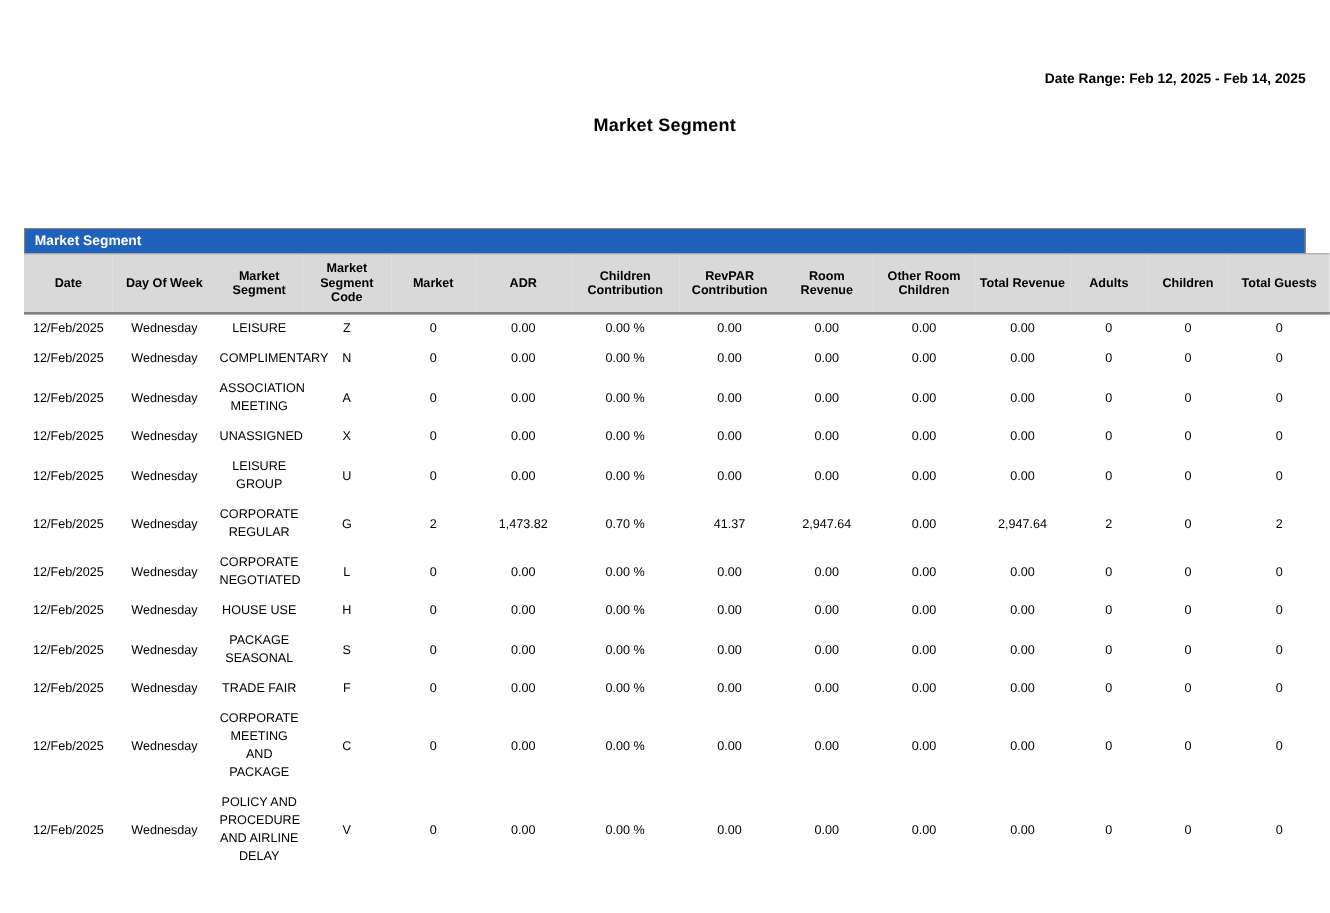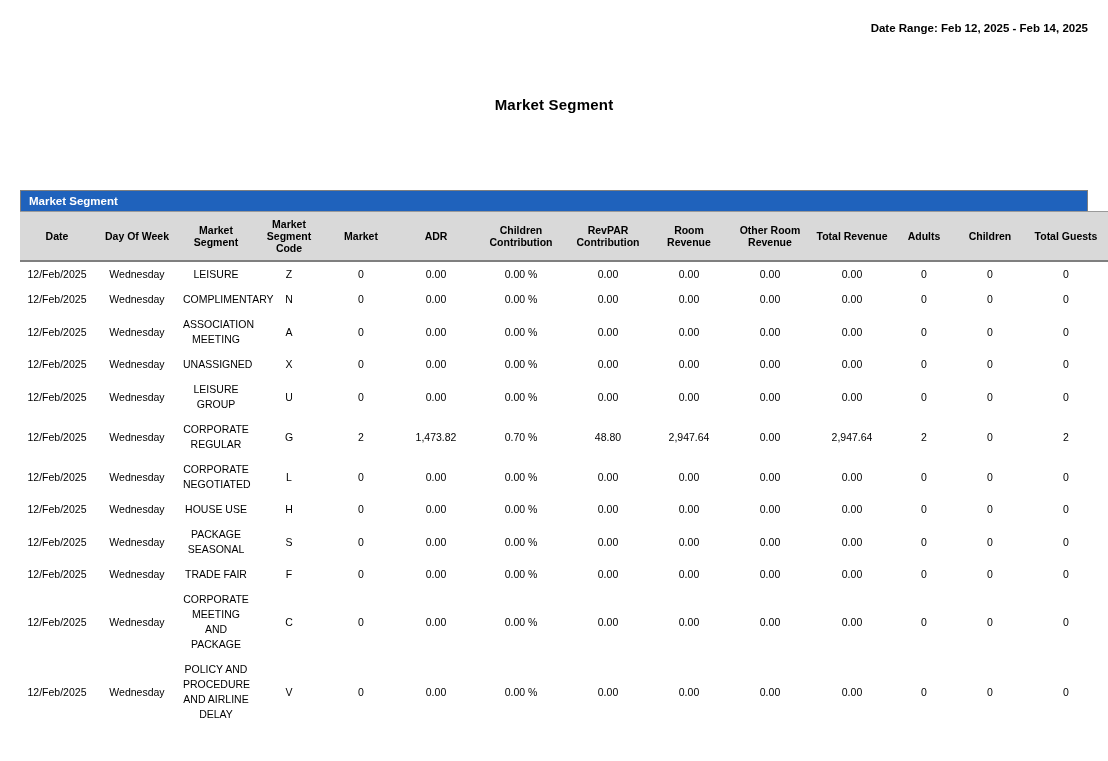--- a/index.html
+++ b/index.html
@@ -23,21 +23,21 @@
   }
   .meta {
     position: absolute;
     top: 18px;
     right: 20px;
     text-align: right;
     font-size: 11.5px;
     font-weight: bold;
     line-height: 20px;
   }
-  .meta div { white-space: nowrap; }
+  .meta div { white-space: nowrap; margin-top: 38px; }
   .doc-title {
     position: absolute;
     top: 96px;
     left: 0;
     width: 1108px;
     text-align: center;
     font-size: 15px;
     font-weight: bold;
     letter-spacing: 0.2px;
   }
@@ -136,21 +136,21 @@
         <tr>
           <th>Date</th>
           <th>Day Of Week</th>
           <th>Market Segment</th>
           <th>Market Segment Code</th>
           <th>Market</th>
           <th>ADR</th>
           <th>Children Contribution</th>
           <th>RevPAR Contribution</th>
           <th>Room Revenue</th>
-          <th>Other Room Revenue</th>
+          <th>Other Room Children</th>
           <th>Total Revenue</th>
           <th>Adults</th>
           <th>Children</th>
           <th>Total Guests</th>
         </tr>
       </thead>
       <tbody>
           <tr>
             <td>12/Feb/2025</td>
             <td>Wednesday</td>
@@ -232,21 +232,21 @@
             <td>0</td>
           </tr>
           <tr>
             <td>12/Feb/2025</td>
             <td>Wednesday</td>
             <td>CORPORATE REGULAR</td>
             <td>G</td>
             <td>2</td>
             <td>1,473.82</td>
             <td>0.70 %</td>
-            <td>48.80</td>
+            <td>41.37</td>
             <td>2,947.64</td>
             <td>0.00</td>
             <td>2,947.64</td>
             <td>2</td>
             <td>0</td>
             <td>2</td>
           </tr>
           <tr>
             <td>12/Feb/2025</td>
             <td>Wednesday</td>

